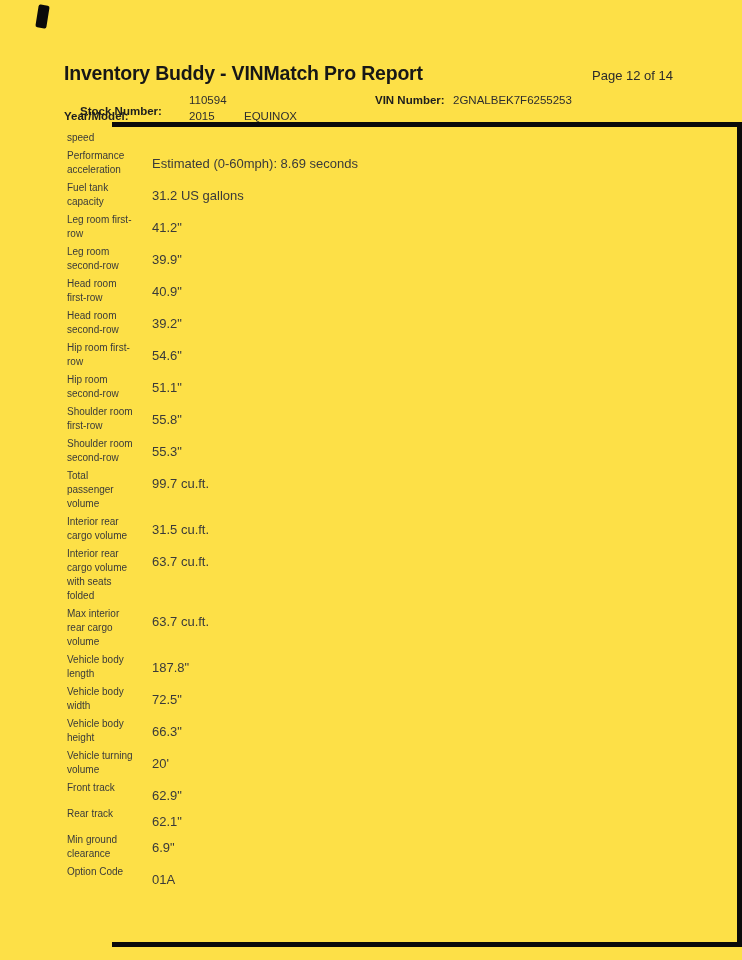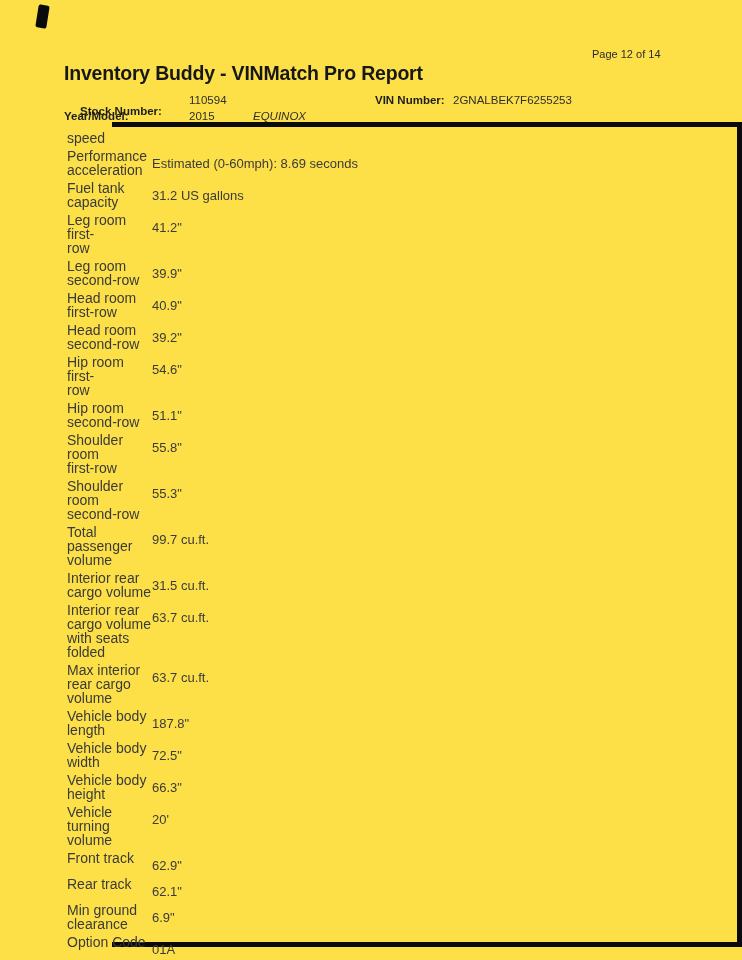--- a/index.html
+++ b/index.html
@@ -18,39 +18,39 @@
   .artifact-topline{left:112px;top:122px;width:630px;height:5px;}
   .artifact-rightline{left:737px;top:122px;width:5px;height:825px;}
   .artifact-bottomline{left:112px;top:942px;width:630px;height:5px;}
 
   .title{
     position:absolute;left:64px;top:62px;margin:0;
     font-size:19.5px;font-weight:700;letter-spacing:-0.2px;
     color:#171717;white-space:nowrap;
   }
   .page-indicator{
-    position:absolute;left:592px;top:48px;
-    font-size:11px;color:#2b2b2b;white-space:nowrap;
+    position:absolute;left:592px;top:68px;
+    font-size:13px;color:#2b2b2b;white-space:nowrap;
   }
   .meta-cell{position:absolute;font-size:11.5px;line-height:14px;white-space:nowrap;}
   .meta-label{font-weight:700;color:#1d1d1d;}
   .meta-value{color:#2e2e2e;}
   .stock-label{left:64px;top:104px;width:114px;text-align:center;}
   .stock-value{left:189px;top:93px;}
   .vin-label{left:375px;top:93px;}
   .vin-value{left:453px;top:93px;}
   .year-label{left:64px;top:109px;width:114px;}
   .year-value{left:189px;top:109px;}
-  .model-value{left:253px;top:109px;font-style:italic;}
+  .model-value{left:244px;top:109px;}
 
   .specs{position:absolute;left:67px;top:131px;width:440px;}
   .spec-row{display:flex;align-items:flex-start;margin-bottom:4px;}
   .spec-label{
     width:85px;flex:0 0 85px;
-    font-size:14px;line-height:14px;color:#3a3a3a;
+    font-size:10px;line-height:14px;color:#3a3a3a;
     white-space:pre-line;
   }
   .spec-value{
     font-size:13px;line-height:14px;color:#3a3a3a;
     white-space:nowrap;
     margin-top:8px;
   }
 </style>
 </head>
 <body>

